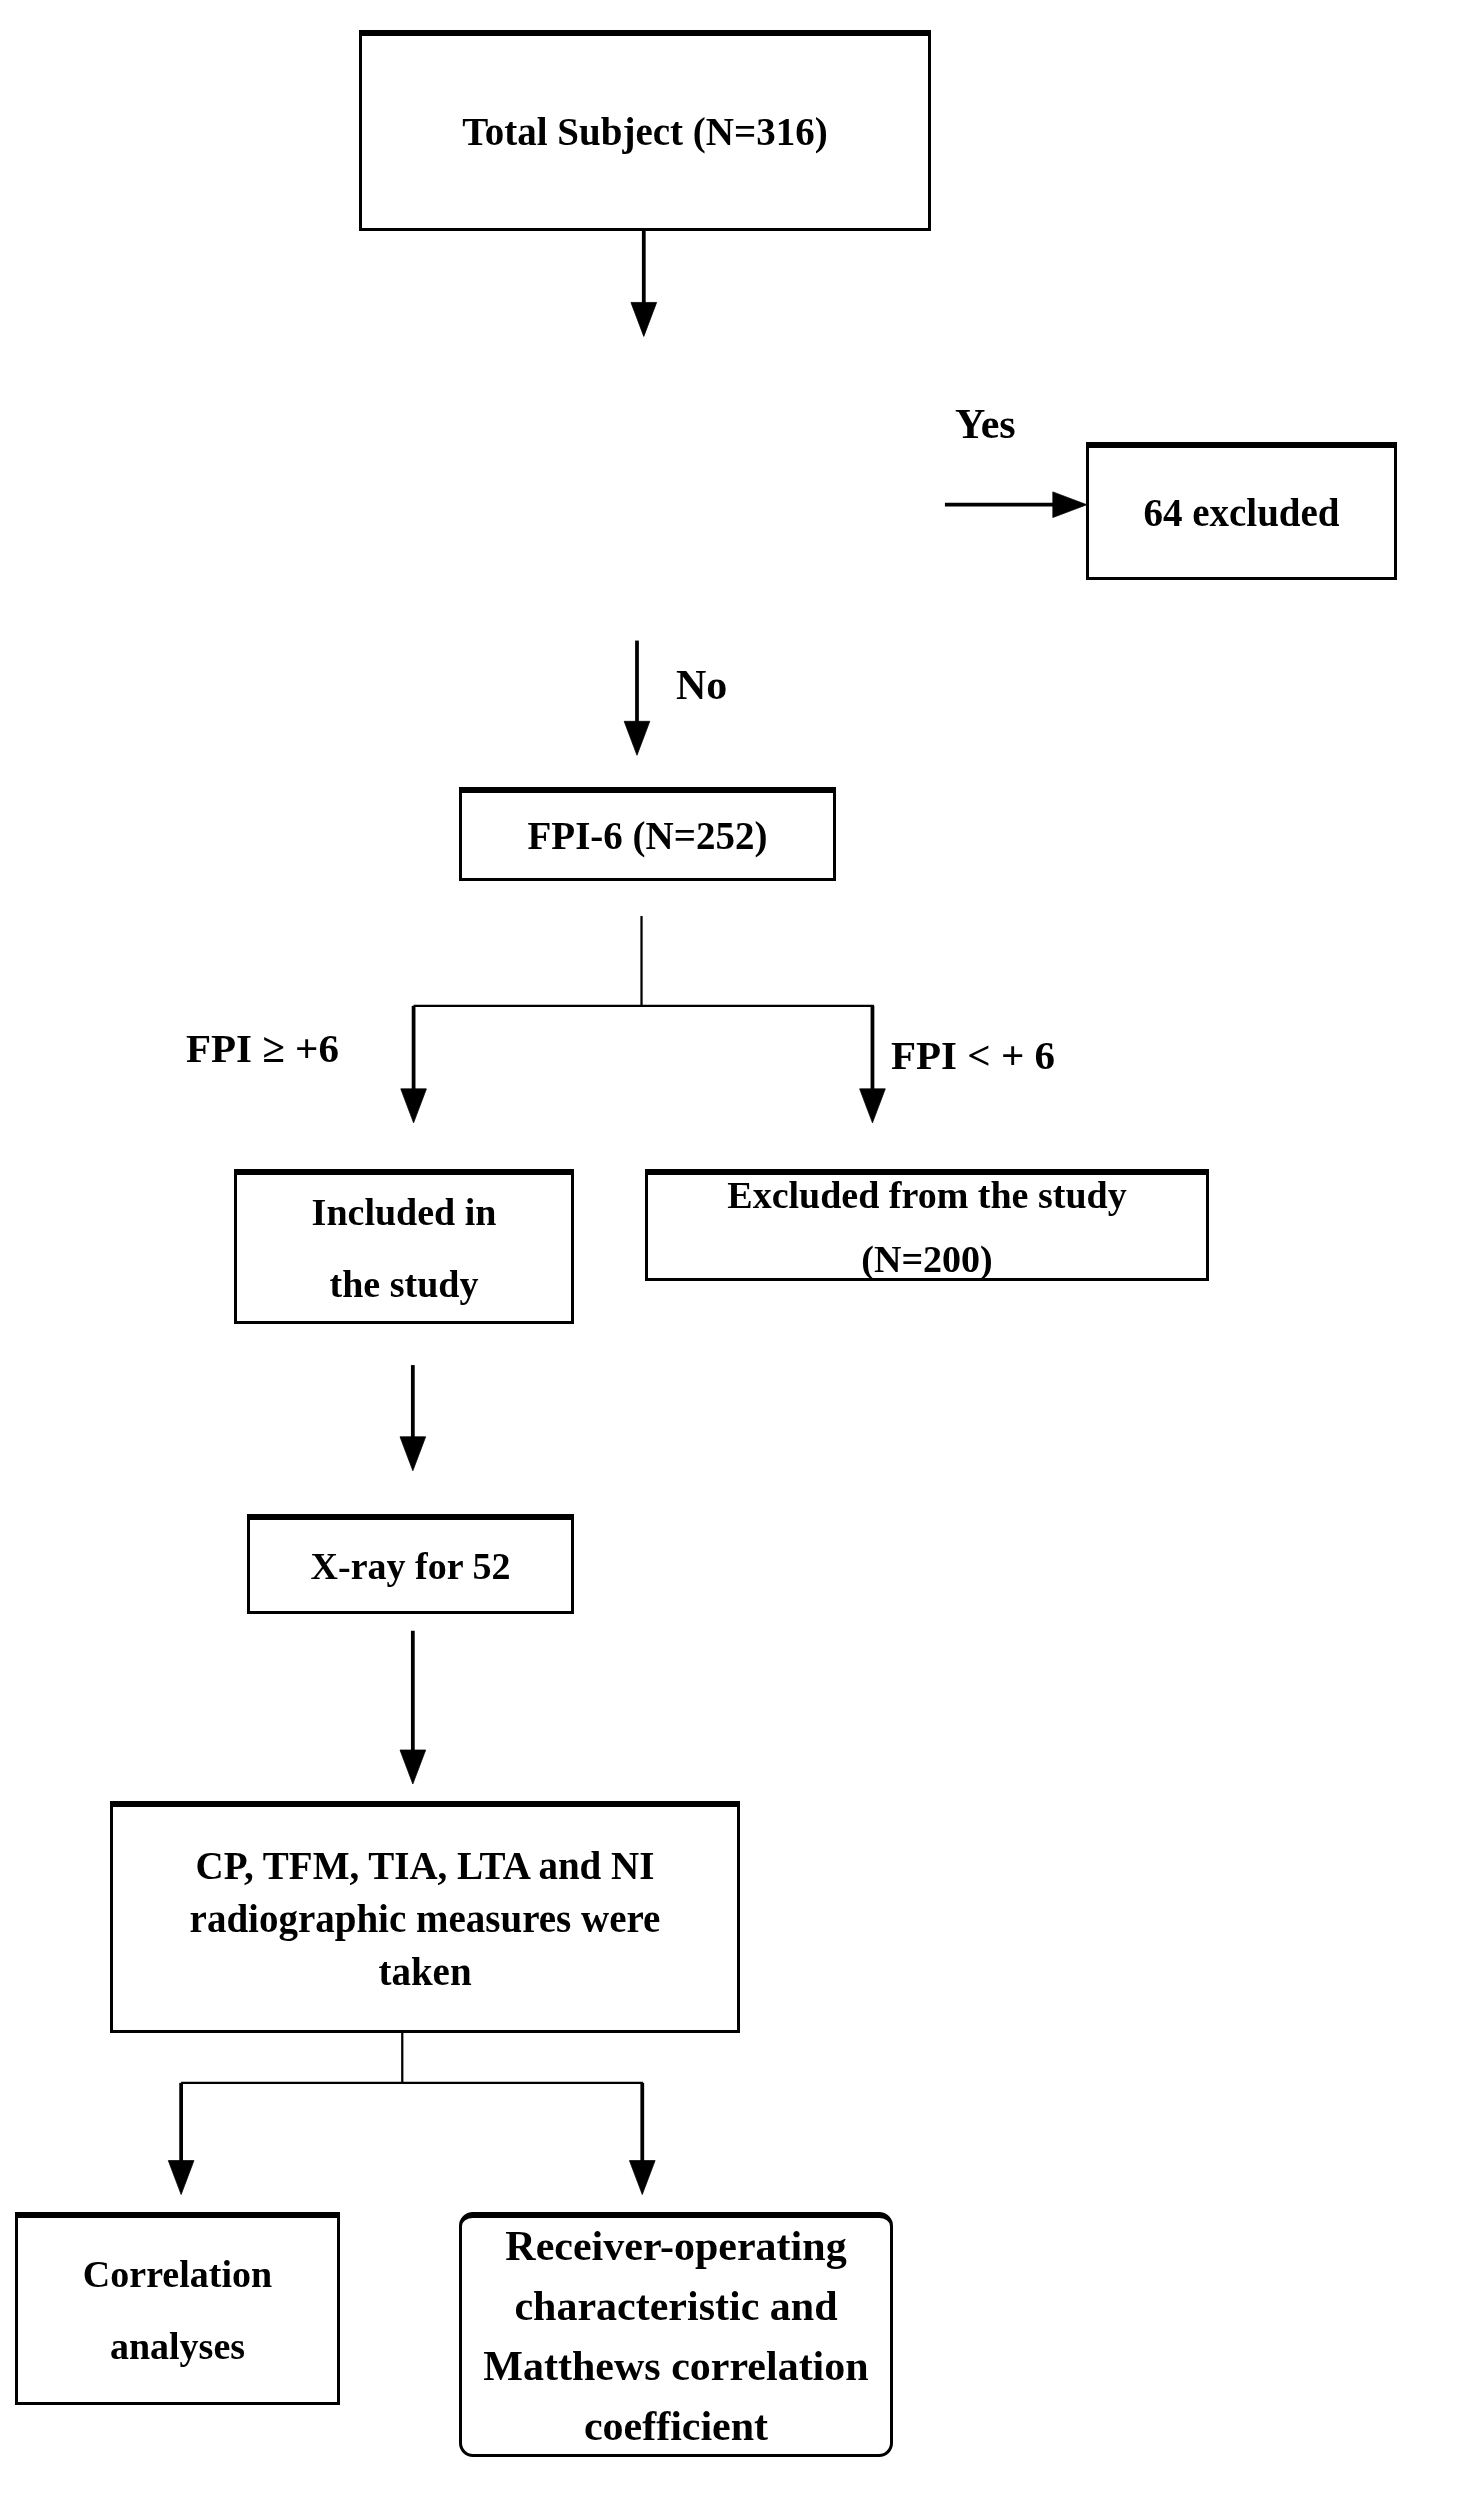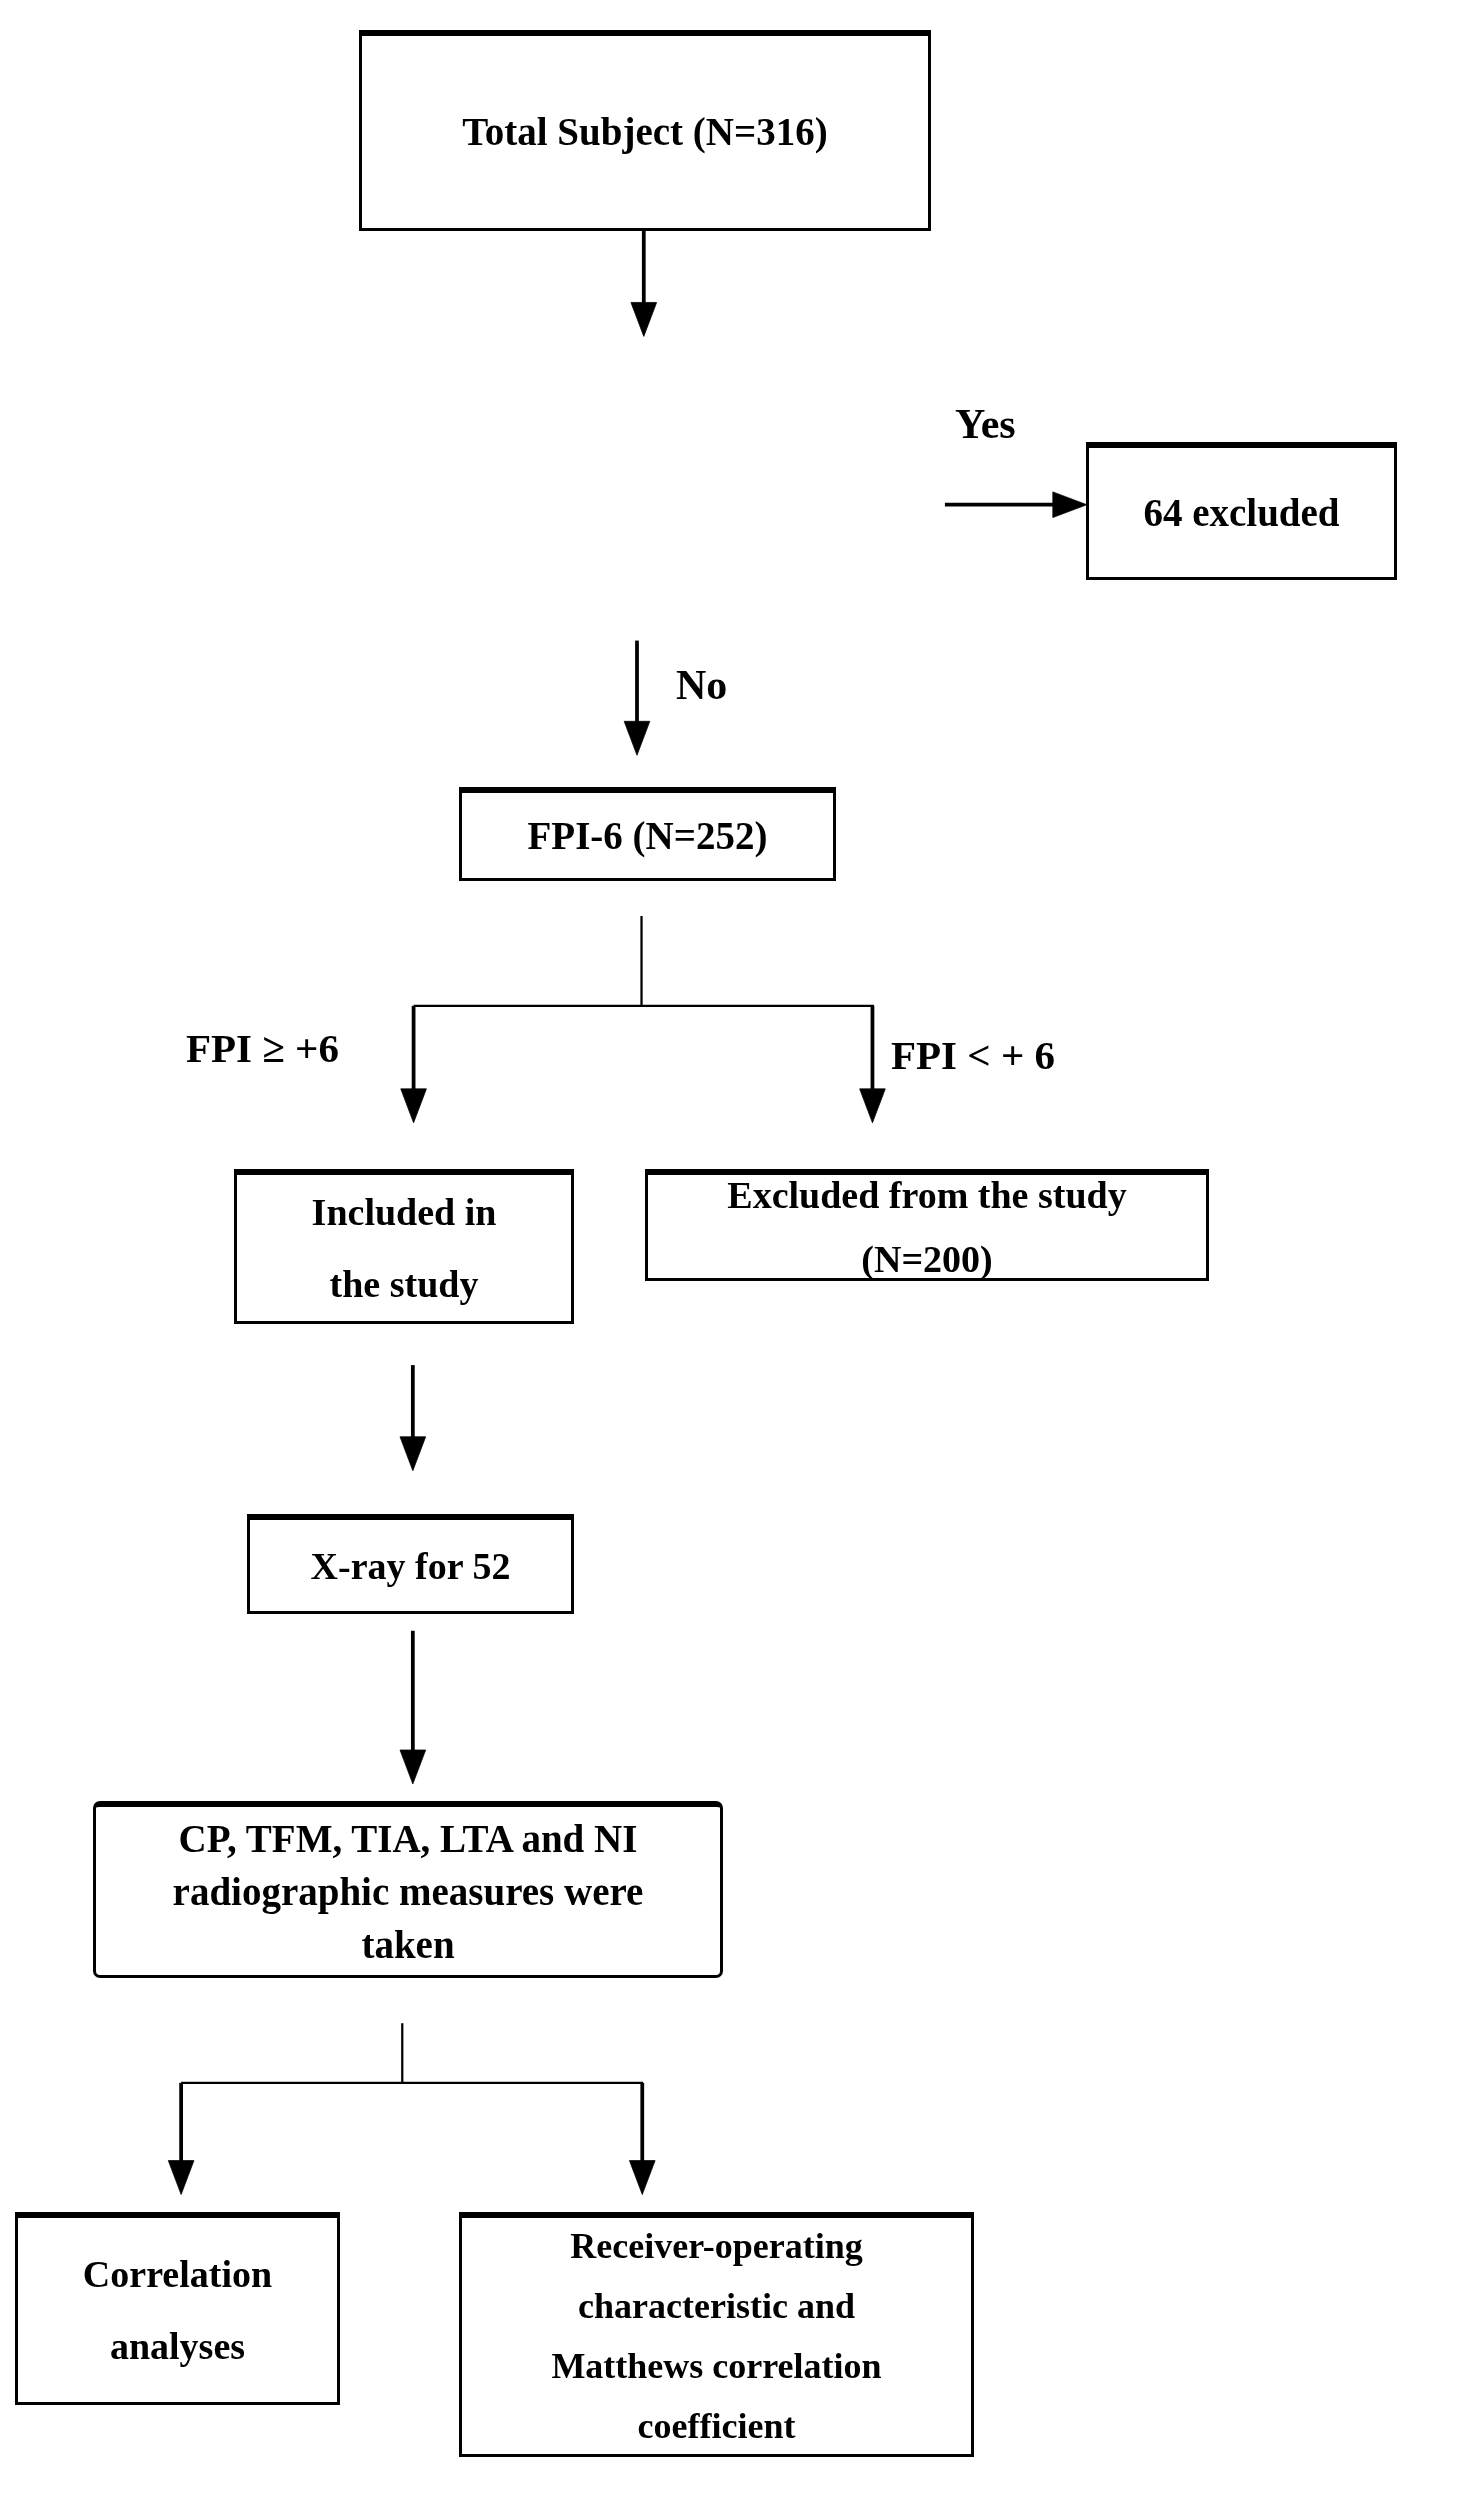--- a/index.html
+++ b/index.html
@@ -37,23 +37,23 @@
     white-space:nowrap;
   }
   
   #b-total       { left:359px;  top:30px;   width:572px; height:201px; }
   #b-history     { left:359px;  top:389px;  width:567px; height:186px; font-size:38px; line-height:60px; }
   #b-excluded64  { left:1086px; top:442px;  width:311px; height:138px; }
   #b-fpi6        { left:459px;  top:787px; width:377px; height:94px; }
   #b-included    { left:234px;  top:1169px; width:340px; height:155px; font-size:38px; line-height:72px; }
   #b-exclstudy   { left:645px;  top:1169px; width:564px; height:112px; font-size:38px; line-height:64px;align-items:center; }
   #b-xray        { left:247px;  top:1514px; width:327px; height:100px; font-size:38px; }
-  #b-radiograph  { left:93px;  top:1801px; width:630px; height:177px; line-height:53px;border-radius:7px; }
+  #b-radiograph  { left:110px;  top:1801px; width:630px; height:232px; line-height:53px; }
   #b-correlation { left:15px;   top:2212px; width:325px; height:193px; font-size:38px; line-height:72px; }
-  #b-roc         { left:459px;  top:2212px; width:515px; height:245px; font-size:36px; line-height:60px; }
+  #b-roc         { left:459px;  top:2212px; width:434px; height:245px; font-size:42px; line-height:60px;border-radius:14px; }
   
   #l-yes   { left:955px; top:397px;  font-size:42px; }
   #l-no    { left:676px;  top:658px;  font-size:42px; }
   #l-fpige { left:186px;  top:1021px; }
   #l-fpilt { left:891px; top:1028px; }
 </style>
 </head>
 <body>
 
 <div id="canvas">

